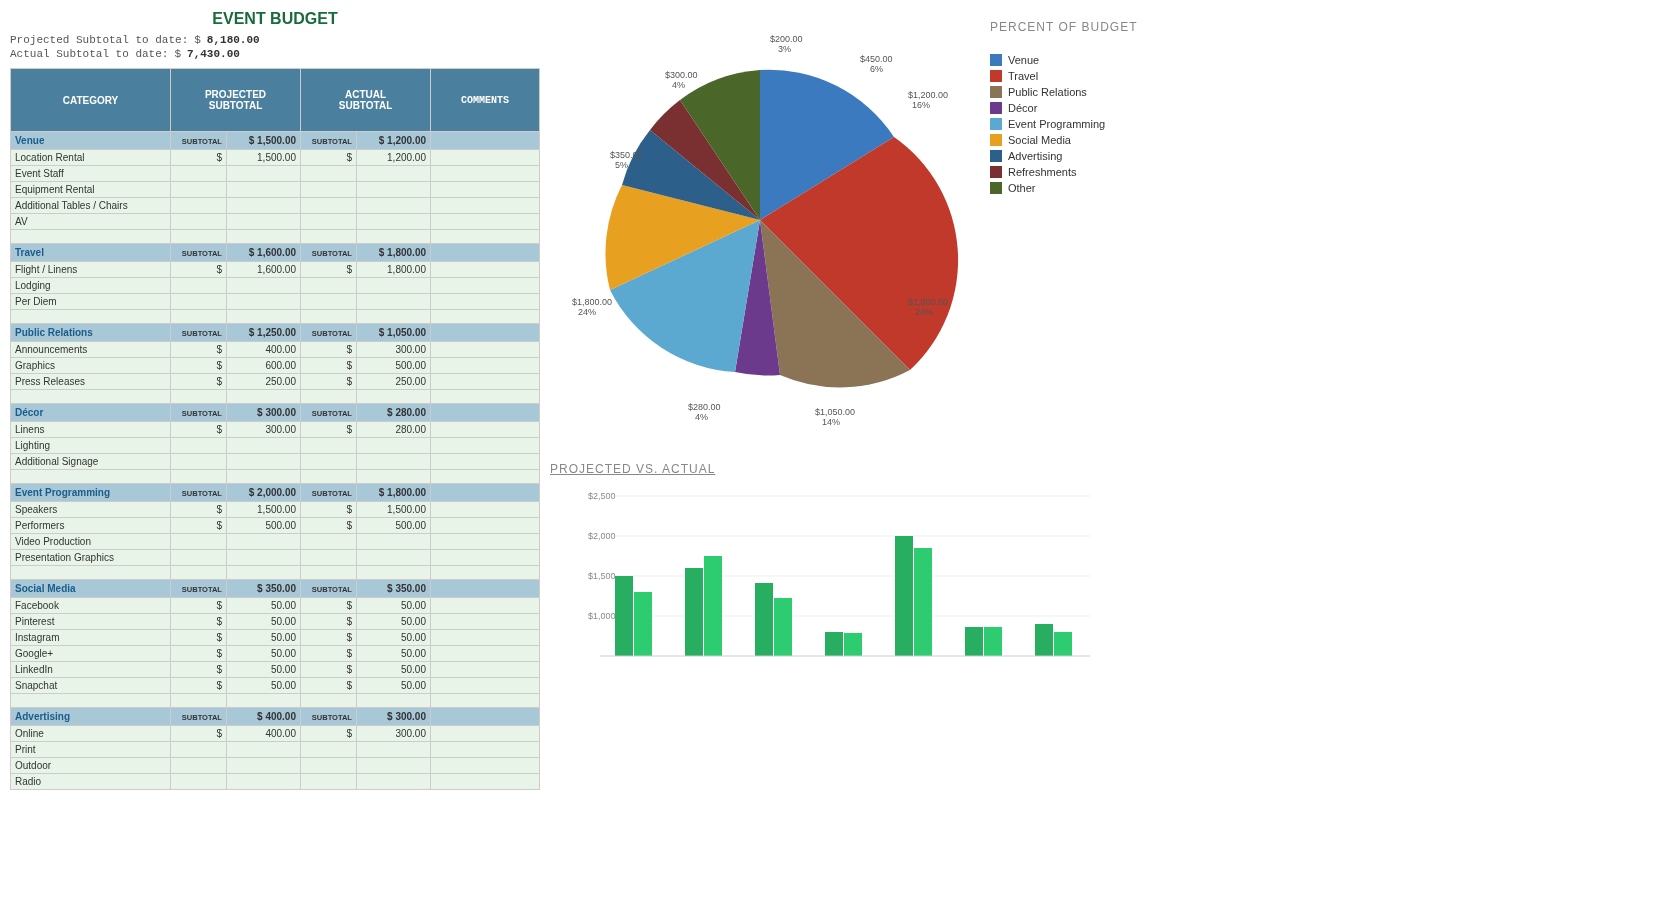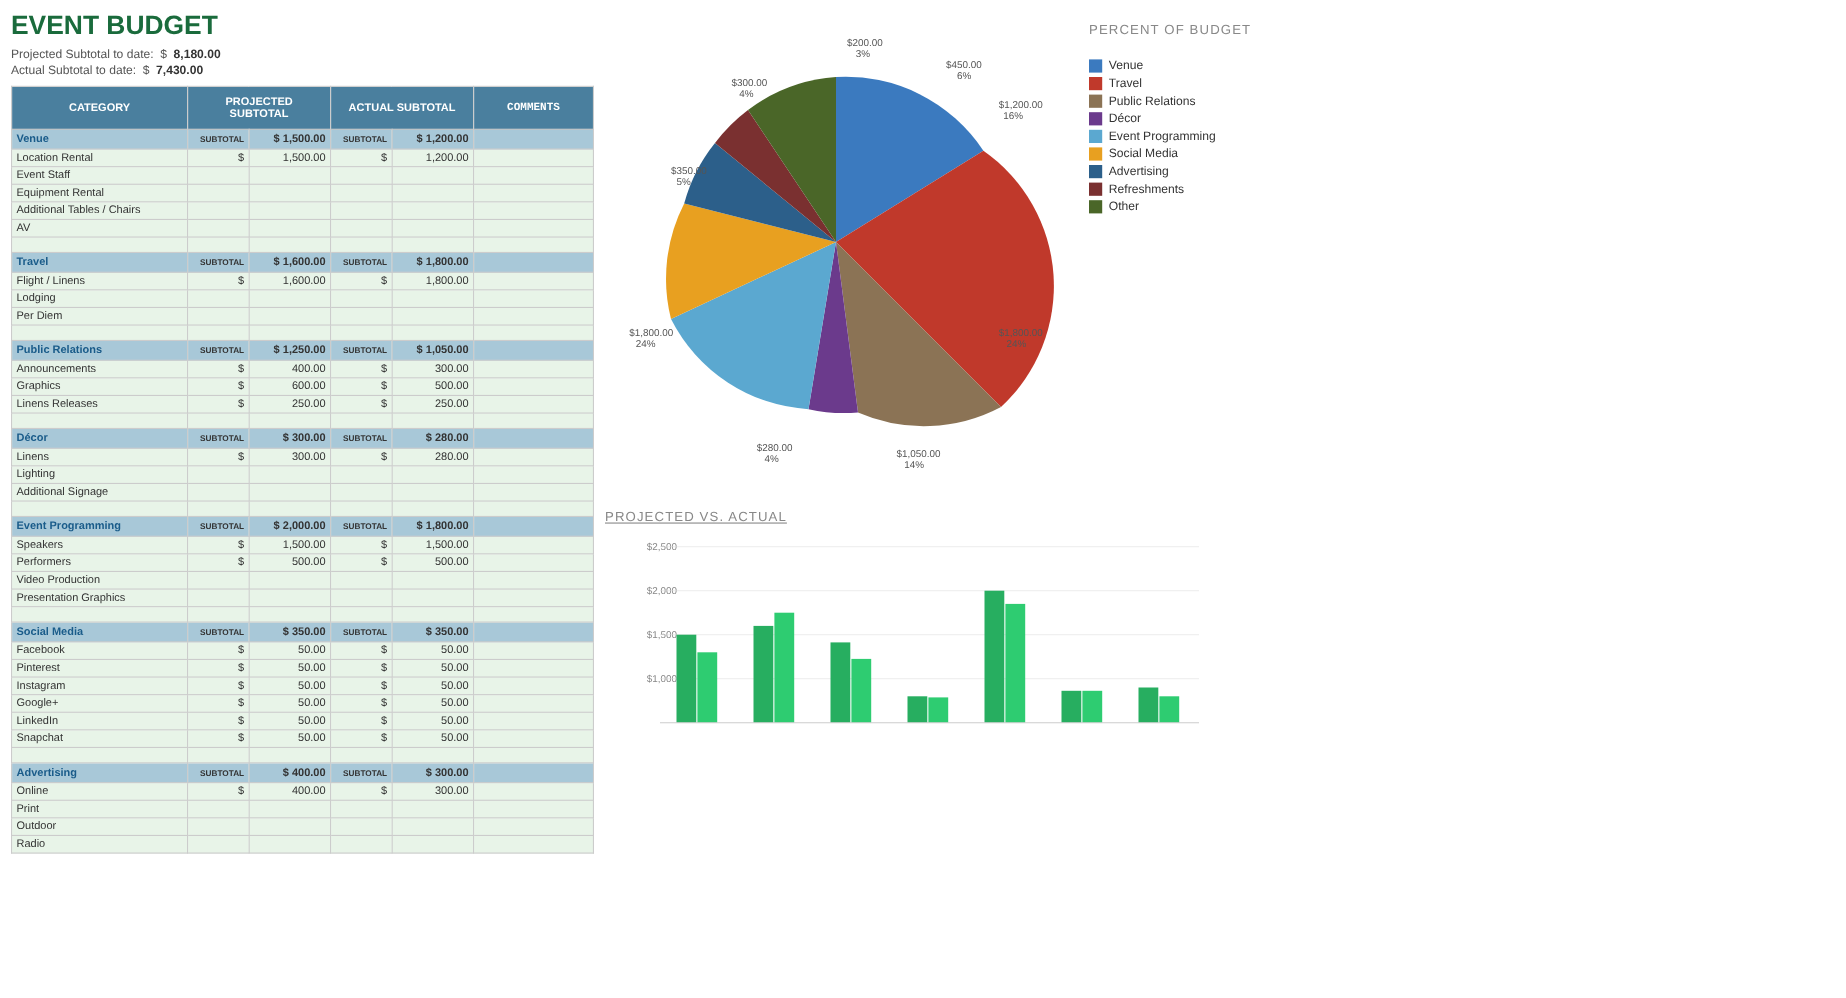--- a/index.html
+++ b/index.html
@@ -2,31 +2,31 @@
 <html><head>
   <meta charset="utf-8">
   <style>
     * { margin: 0; padding: 0; box-sizing: border-box; }
     body { font-family: Arial, sans-serif; font-size: 11px; background: #fff; color: #333; overflow-x: hidden; }
 
     .page { display: flex; padding: 10px; gap: 10px; }
     .left-panel { width: 530px; flex-shrink: 0; }
     .right-panel { flex: 1; min-width: 600px; }
 
-    .page-title { font-size: 24px; font-weight: bold; color: #1a6b3c; margin-bottom: 6px; }
-
-    .summary-row { display: flex; align-items: center; gap: 6px; margin-bottom: 2px; font-size: 11px; }
+    .page-title { font-size: 16px; font-weight: bold; color: #1a6b3c; margin-bottom: 6px; text-align: center; }
+
+    .summary-row { display: flex; align-items: center; gap: 6px; margin-bottom: 2px; font-size: 11px; font-family: Liberation Mono, monospace; }
     .summary-label { color: #555; }
     .summary-dollar { color: #555; }
     .summary-value { font-weight: bold; }
 
     .budget-table { width: 100%; border-collapse: collapse; margin-top: 8px; }
     .budget-table th, .budget-table td { border: 1px solid #ccc; padding: 2px 4px; font-size: 10px; }
 
-    .header-row th { background: #4a7f9e; color: #fff; text-align: center; font-weight: bold; font-size: 10px; padding: 8px; }
+    .header-row th { background: #4a7f9e; color: #fff; text-align: center; font-weight: bold; font-size: 10px; padding: 20px; }
     .header-category { width: 160px; }
     .header-projected { width: 130px; background: #4a7f9e; margin-top: 32px; }
     .header-actual { width: 130px; background: #4a7f9e; }
     .header-comments { background: #4a7f9e; font-family: Liberation Mono, monospace; }
 
     .category-row td { background: #a8c8d8; font-weight: bold; font-size: 10px; padding: 3px 4px; }
     .subtotal-cell { font-size: 9px; color: #333; text-align: right; }
 
     .item-row td { background: #e8f4e8; font-size: 10px; padding: 2px 4px; }
     .empty-row td { background: #e8f4e8; height: 14px; }
@@ -187,21 +187,21 @@
     </tr>
           <tr class="item-row">
       <td>Graphics</td>
       <td class="col-dollar">$</td>
       <td class="col-amount">600.00</td>
       <td class="col-dollar">$</td>
       <td class="col-amount">500.00</td>
       <td></td>
     </tr>
           <tr class="item-row">
-      <td>Linens Releases</td>
+      <td>Press Releases</td>
       <td class="col-dollar">$</td>
       <td class="col-amount">250.00</td>
       <td class="col-dollar">$</td>
       <td class="col-amount">250.00</td>
       <td></td>
     </tr>
           <tr class="empty-row">
       <td></td>
       <td class="col-dollar"></td>
       <td class="col-amount"></td>

